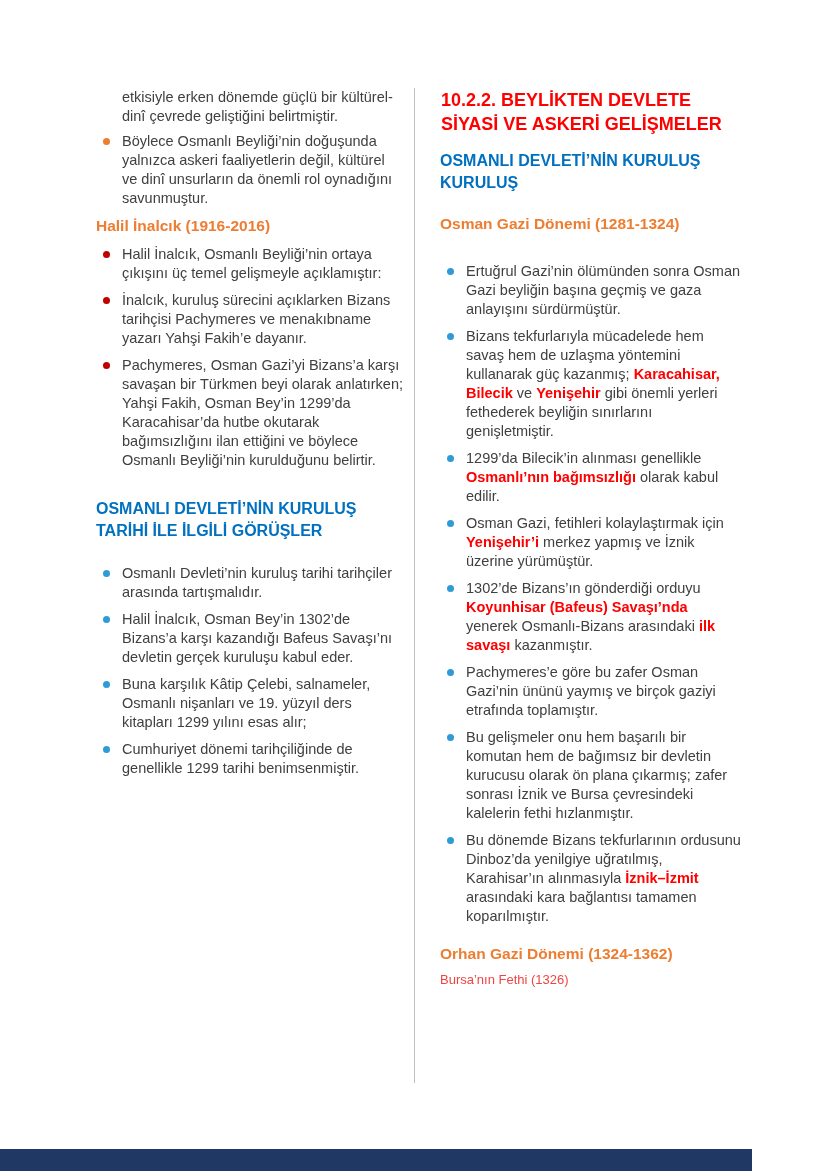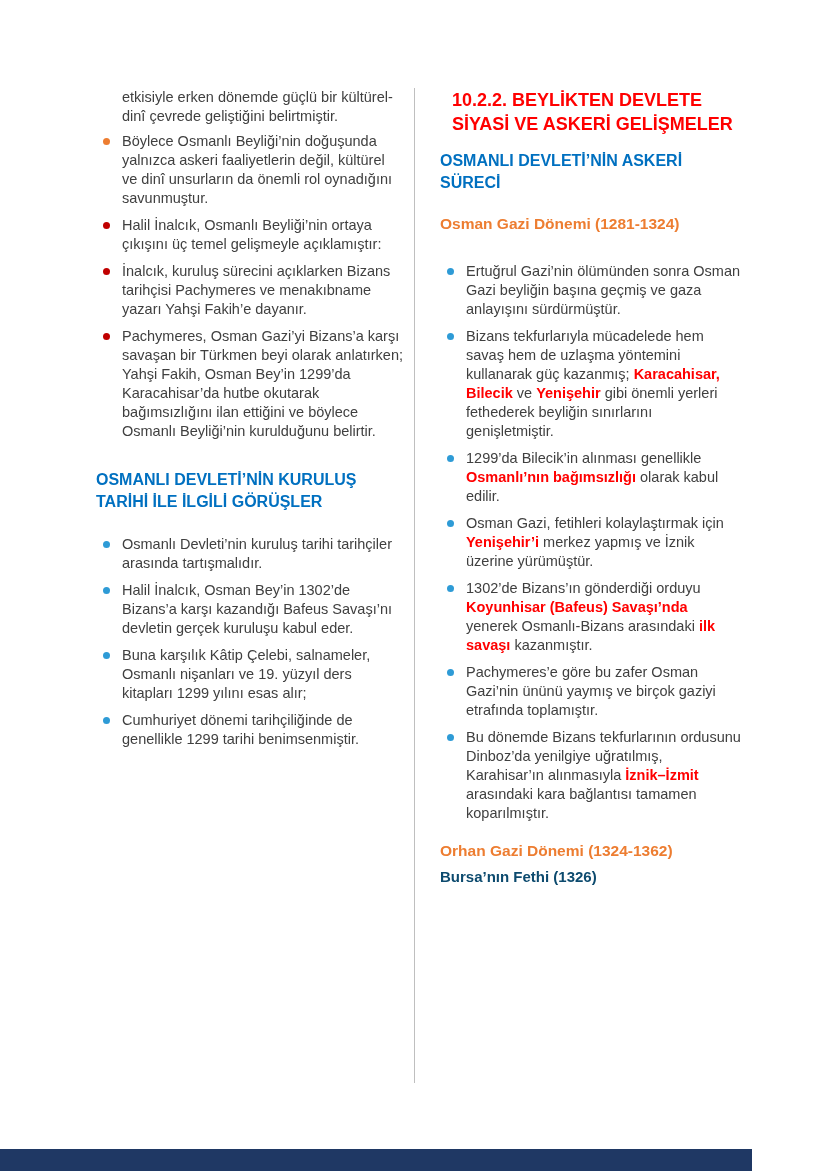--- a/index.html
+++ b/index.html
@@ -26,24 +26,24 @@
     position: absolute;
     left: 0; bottom: 0;
     width: 100%; height: 22px;
     background: #1f3864;
   }
 
   .para, .bullets > li, .sublist > li { font-size: 14.5px; line-height: 19px; }
   .para { margin: 0 0 6px 0; padding-left: 26px; }
 
   
-  .h-red-main  { color: #ff0000; font-weight: bold; font-size: 18px;   line-height: 24px; margin: 0 0 0 12px; }
+  .h-red-main  { color: #ff0000; font-weight: bold; font-size: 18px;   line-height: 24px; margin: 0 0 0 1px; }
   .h-blue      { color: #0070c0; font-weight: bold; font-size: 16px;   line-height: 22px; }
   .h-orange    { color: #ed7d31; font-weight: bold; font-size: 15.5px; line-height: 20px; }
-  .h-lightblue { color: #0c4a6e; font-weight: bold; font-size: 15px; line-height: 19px; }
+  .h-lightblue { color: #ef4444; font-weight: normal; font-size: 13px; line-height: 19px; }
 
   .col-left .h-orange { margin: 4px 0 9px 0; }
   .col-left .h-blue   { margin: 28px 0 22px 0; }
   .col-right .h-blue  { margin: 14px 0 0 0; }
   .h-osman  { margin: 20px 0 28px 0; }
   .h-orhan  { margin: 18px 0 6px 0; }
   .h-bursa  { margin: 0 0 26px 0; }
 
   
   ul.bullets { list-style: none; margin: 0 0 8px 0; padding-left: 26px; }
@@ -79,49 +79,51 @@
 <body>
 
 <div class="page">
 
   <div class="col col-left">
     <p class="para">etkisiyle erken dönemde güçlü bir kültürel-dinî çevrede geliştiğini belirtmiştir.</p>
     <ul class="bullets bl-orange">
         <li><span>Böylece Osmanlı Beyliği’nin doğuşunda yalnızca askeri faaliyetlerin değil, kültürel ve dinî unsurların da önemli rol oynadığını savunmuştur.</span></li>
       </ul>
 
+    <h3 class="h-orange">Halil İnalcık (1916-2016)</h3>
     <ul class="bullets bl-red">
         <li><span>Halil İnalcık, Osmanlı Beyliği’nin ortaya çıkışını üç temel gelişmeyle açıklamıştır:</span></li>
         <li><span>İnalcık, kuruluş sürecini açıklarken Bizans tarihçisi Pachymeres ve menakıbname yazarı Yahşi Fakih’e dayanır.</span></li>
         <li><span>Pachymeres, Osman Gazi’yi Bizans’a karşı savaşan bir Türkmen beyi olarak anlatırken; Yahşi Fakih, Osman Bey’in 1299’da Karacahisar’da hutbe okutarak bağımsızlığını ilan ettiğini ve böylece Osmanlı Beyliği’nin kurulduğunu belirtir.</span></li>
       </ul>
 
     <h2 class="h-blue">OSMANLI DEVLETİ’NİN KURULUŞ TARİHİ İLE İLGİLİ GÖRÜŞLER</h2>
     <ul class="bullets bl-blue">
         <li><span>Osmanlı Devleti’nin kuruluş tarihi tarihçiler arasında tartışmalıdır.</span></li>
         <li><span>Halil İnalcık, Osman Bey’in 1302’de Bizans’a karşı kazandığı Bafeus Savaşı’nı devletin gerçek kuruluşu kabul eder.</span></li>
         <li><span>Buna karşılık Kâtip Çelebi, salnameler, Osmanlı nişanları ve 19. yüzyıl ders kitapları 1299 yılını esas alır;</span></li>
         <li><span>Cumhuriyet dönemi tarihçiliğinde de genellikle 1299 tarihi benimsenmiştir.</span></li>
       </ul>
   </div>
 
   <div class="divider"></div>
 
   <div class="col col-right">
     <h1 class="h-red-main">10.2.2. BEYLİKTEN DEVLETE SİYASİ VE ASKERİ GELİŞMELER</h1>
-    <h2 class="h-blue">OSMANLI DEVLETİ’NİN ASKERİ SÜRECİ</h2>
+    <h2 class="h-blue">OSMANLI DEVLETİ’NİN KURULUŞ KURULUŞ</h2>
 
     <h3 class="h-orange h-osman">Osman Gazi Dönemi (1281-1324)</h3>
     <ul class="bullets bl-blue">
         <li><span>Ertuğrul Gazi’nin ölümünden sonra Osman Gazi beyliğin başına geçmiş ve gaza anlayışını sürdürmüştür.</span></li>
         <li><span>Bizans tekfurlarıyla mücadelede hem savaş hem de uzlaşma yöntemini kullanarak güç kazanmış; </span><span class="seg-bold seg-red">Karacahisar,</span><span> </span><span class="seg-bold seg-red">Bilecik</span><span> ve </span><span class="seg-bold seg-red">Yenişehir</span><span> gibi önemli yerleri fethederek beyliğin sınırlarını genişletmiştir.</span></li>
         <li><span>1299’da Bilecik’in alınması genellikle </span><span class="seg-bold seg-red">Osmanlı’nın bağımsızlığı</span><span> olarak kabul edilir.</span></li>
         <li><span>Osman Gazi, fetihleri kolaylaştırmak için </span><span class="seg-bold seg-red">Yenişehir’i</span><span> merkez yapmış ve İznik üzerine yürümüştür.</span></li>
         <li><span>1302’de Bizans’ın gönderdiği orduyu </span><span class="seg-bold seg-red">Koyunhisar (Bafeus) Savaşı’nda</span><span> yenerek Osmanlı-Bizans arasındaki </span><span class="seg-bold seg-red">ilk savaşı</span><span> kazanmıştır.</span></li>
         <li><span>Pachymeres’e göre bu zafer Osman Gazi’nin ününü yaymış ve birçok gaziyi etrafında toplamıştır.</span></li>
+        <li><span>Bu gelişmeler onu hem başarılı bir komutan hem de bağımsız bir devletin kurucusu olarak ön plana çıkarmış; zafer sonrası İznik ve Bursa çevresindeki kalelerin fethi hızlanmıştır.</span></li>
         <li><span>Bu dönemde Bizans tekfurlarının ordusunu Dinboz’da yenilgiye uğratılmış, Karahisar’ın alınmasıyla </span><span class="seg-bold seg-red">İznik–İzmit</span><span> arasındaki kara bağlantısı tamamen koparılmıştır.</span></li>
       </ul>
 
     <h3 class="h-orange h-orhan">Orhan Gazi Dönemi (1324-1362)</h3>
     <h4 class="h-lightblue h-bursa">Bursa’nın Fethi (1326)</h4>
   </div>
 
   <div class="footer-bar"></div>
 
 </div>

